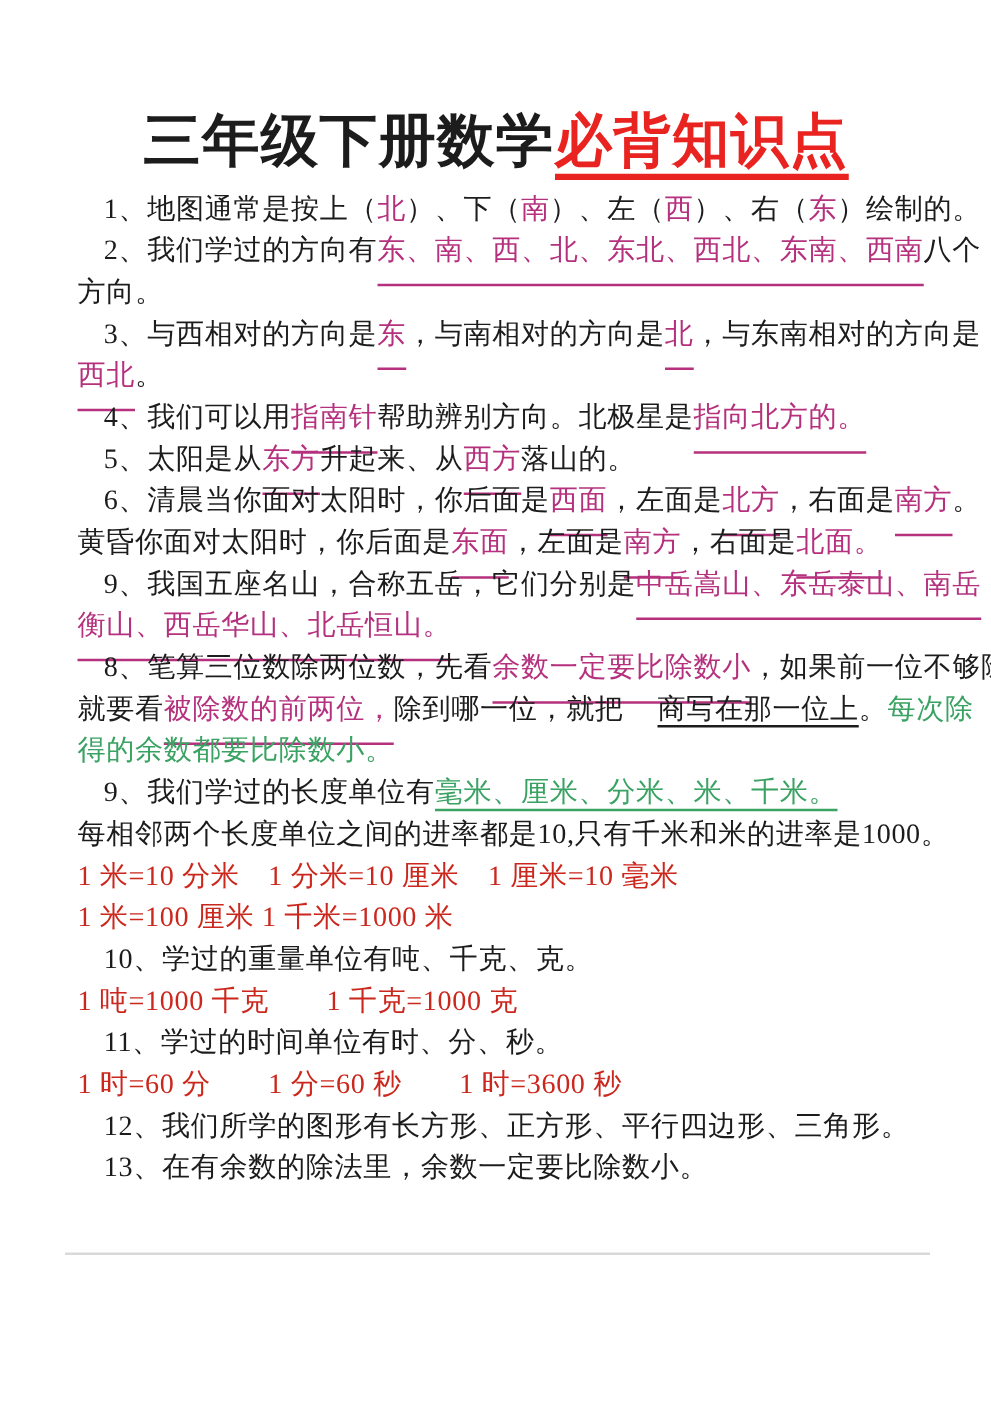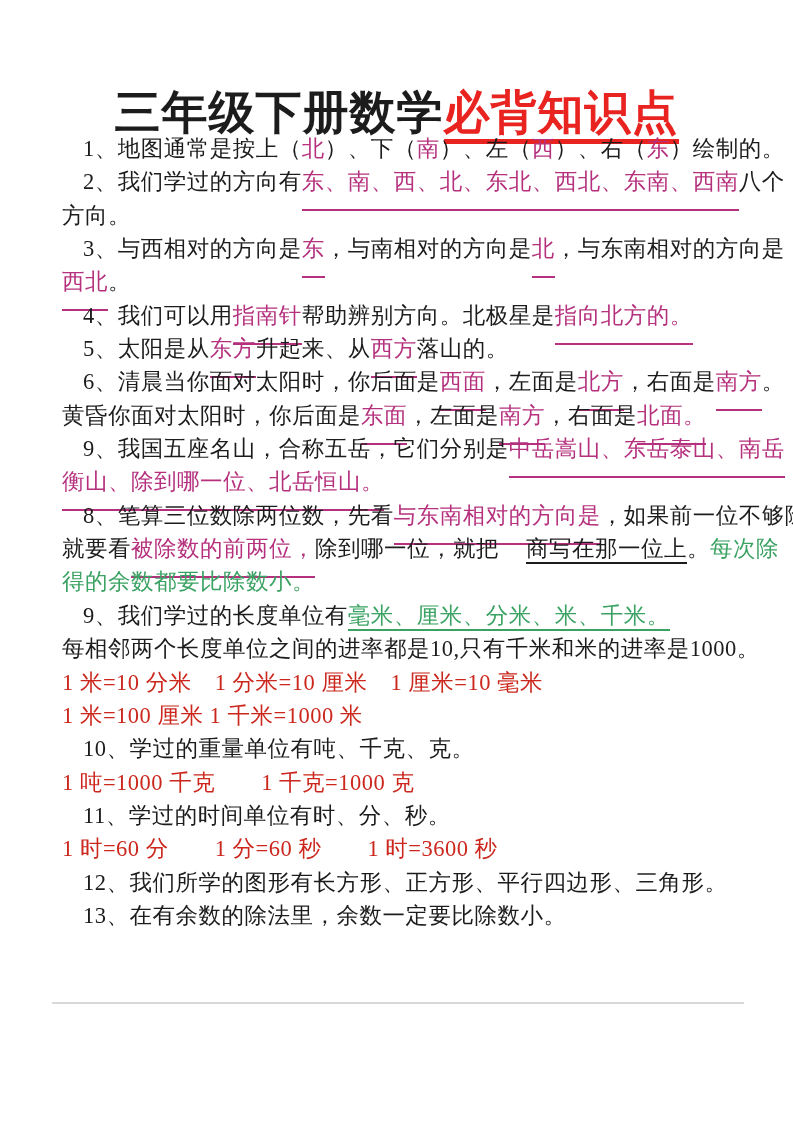--- a/index.html
+++ b/index.html
@@ -25,21 +25,21 @@
     white-space:nowrap;
     color:var(--black,#1c1c1c);
   }
   .title .red-part {
     color:var(--title-red,#e82320);
     border-bottom:5px solid var(--title-red,#e82320);
     padding-bottom:1px;
   }
   .content {
     position:absolute;
-    top:132px;
+    top:150px;
     left:62px;
     width:690px;
   }
   .line {
     font-size:22.5px;
     line-height:33.35px;
     height:33.35px;
     white-space:nowrap;
     color:var(--black,#1c1c1c);
     letter-spacing:0.5px;
@@ -72,22 +72,22 @@
       <div class="line indent"><span class="seg-k">1、地图通常是按上（</span><span class="seg-p">北</span><span class="seg-k">）、下（</span><span class="seg-p">南</span><span class="seg-k">）、左（</span><span class="seg-p">西</span><span class="seg-k">）、右（</span><span class="seg-p">东</span><span class="seg-k">）绘制的。</span></div>
       <div class="line indent"><span class="seg-k">2、我们学过的方向有</span><span class="seg-pu">东、南、西、北、东北、西北、东南、西南</span><span class="seg-k">八个</span></div>
       <div class="line"><span class="seg-k">方向。</span></div>
       <div class="line indent"><span class="seg-k">3、与西相对的方向是</span><span class="seg-pu">东</span><span class="seg-k">，与南相对的方向是</span><span class="seg-pu">北</span><span class="seg-k">，与东南相对的方向是</span></div>
       <div class="line"><span class="seg-pu">西北</span><span class="seg-k">。</span></div>
       <div class="line indent"><span class="seg-k">4、我们可以用</span><span class="seg-pu">指南针</span><span class="seg-k">帮助辨别方向。北极星是</span><span class="seg-pu">指向北方的。</span></div>
       <div class="line indent"><span class="seg-k">5、太阳是从</span><span class="seg-pu">东方</span><span class="seg-k">升起来、从</span><span class="seg-pu">西方</span><span class="seg-k">落山的。</span></div>
       <div class="line indent"><span class="seg-k">6、清晨当你面对太阳时，你后面是</span><span class="seg-pu">西面</span><span class="seg-k">，左面是</span><span class="seg-pu">北方</span><span class="seg-k">，右面是</span><span class="seg-pu">南方</span><span class="seg-k">。</span></div>
       <div class="line"><span class="seg-k">黄昏你面对太阳时，你后面是</span><span class="seg-pu">东面</span><span class="seg-k">，左面是</span><span class="seg-pu">南方</span><span class="seg-k">，右面是</span><span class="seg-pu">北面。</span></div>
       <div class="line indent"><span class="seg-k">9、我国五座名山，合称五岳，它们分别是</span><span class="seg-pu">中岳嵩山、东岳泰山、南岳</span></div>
-      <div class="line"><span class="seg-pu">衡山、除到哪一位、北岳恒山。</span></div>
-      <div class="line indent"><span class="seg-k">8、笔算三位数除两位数，先看</span><span class="seg-pu">与东南相对的方向是</span><span class="seg-k">，如果前一位不够除，</span></div>
+      <div class="line"><span class="seg-pu">衡山、西岳华山、北岳恒山。</span></div>
+      <div class="line indent"><span class="seg-k">8、笔算三位数除两位数，先看</span><span class="seg-pu">余数一定要比除数小</span><span class="seg-k">，如果前一位不够除，</span></div>
       <div class="line"><span class="seg-k">就要看</span><span class="seg-pu">被除数的前两位，</span><span class="seg-k">除到哪一位，就把</span><span class="seg-ku">商写在那一位上</span><span class="seg-k">。</span><span class="seg-g">每次除</span></div>
       <div class="line"><span class="seg-g">得的余数都要比除数小。</span></div>
       <div class="line indent"><span class="seg-k">9、我们学过的长度单位有</span><span class="seg-gu">毫米、厘米、分米、米、千米。</span></div>
       <div class="line"><span class="seg-k">每相邻两个长度单位之间的进率都是10,只有千米和米的进率是1000。</span></div>
       <div class="line"><span class="seg-r">1 米=10 分米　1 分米=10 厘米　1 厘米=10 毫米</span></div>
       <div class="line"><span class="seg-r">1 米=100 厘米 1 千米=1000 米</span></div>
       <div class="line indent"><span class="seg-k">10、学过的重量单位有吨、千克、克。</span></div>
       <div class="line"><span class="seg-r">1 吨=1000 千克　　1 千克=1000 克</span></div>
       <div class="line indent"><span class="seg-k">11、学过的时间单位有时、分、秒。</span></div>
       <div class="line"><span class="seg-r">1 时=60 分　　1 分=60 秒　　1 时=3600 秒</span></div>

